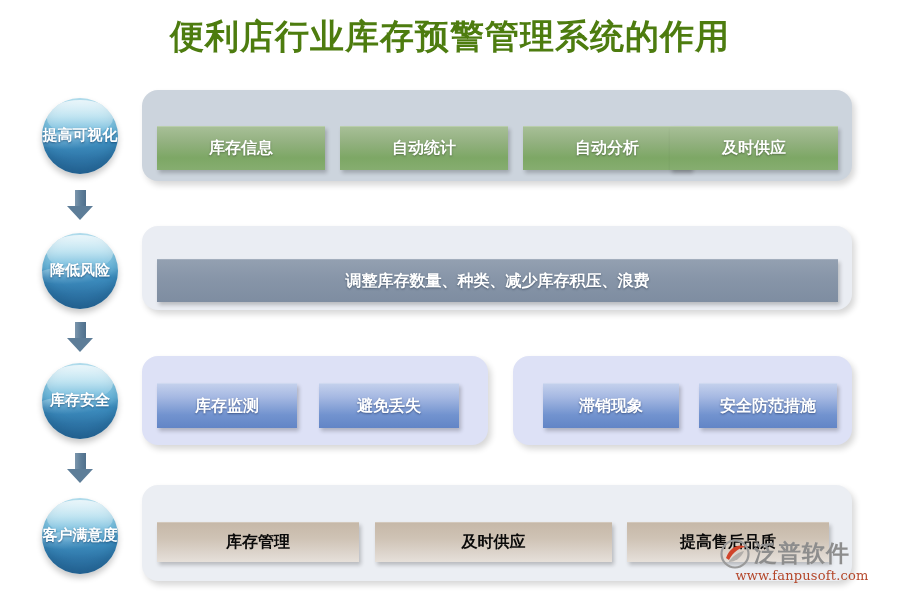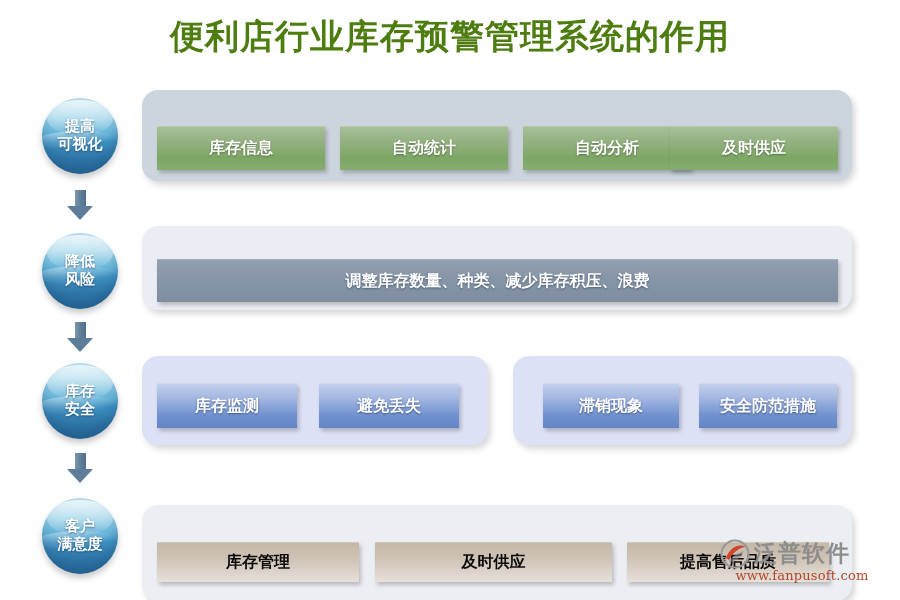--- a/index.html
+++ b/index.html
@@ -40,21 +40,21 @@
   }
   .circle::after { 
     content: ""; position: absolute; left: -8%; top: 44%;
     width: 116%; height: 26%;
     border-radius: 50%;
     background: radial-gradient(ellipse at 30% 0%, rgba(255,255,255,.38), rgba(255,255,255,0) 65%);
     pointer-events: none;
   }
   .circle .ctext {
     position: relative; z-index: 2;
-    height: 100%; display: flex; flex-direction: column;
+    height: 100%; display: flex; flex-direction: row;
     align-items: center; justify-content: center;
     font-size: 15px; font-weight: bold; color: #ffffff; line-height: 1.18;
     text-shadow: 0 1px 2px rgba(0,40,80,.55);
   }
   .arrow { position: absolute; width: 26px; }
   .arrow .shaft {
     width: 11px; height: 16px; margin: 0 auto;
     background: linear-gradient(to right, #7c96ac, #5d7d98 55%, #50708c);
   }
   .arrow .head {
@@ -62,21 +62,21 @@
     border-left: 13px solid transparent;
     border-right: 13px solid transparent;
     border-top: 14px solid #5d7d98;
   }
 
   
   .panel { position: absolute; box-shadow: 3px 4px 6px rgba(0,0,0,.16); border-radius: 16px; }
   .panel.green-bg  { background: #ccd4dd; }
   .panel.gray-bg   { background: #eaedf3; }
   .panel.blue-bg   { background: #dde1f6; }
-  .panel.tan-bg    { background: #ebeef3; margin-top: 20px; }
+  .panel.tan-bg    { background: #ebeef3; }
 
   .chip {
     position: absolute;
     display: flex; align-items: center; justify-content: center;
     font-weight: bold; white-space: nowrap;
     box-shadow: 2px 3px 4px rgba(0,0,0,.22);
   }
   .chip.green {
     background: linear-gradient(to bottom, #a7bf97 0%, #93b180 35%, #7da765 72%, #86ad70 100%);
     color: #ffffff; font-size: 16px;

